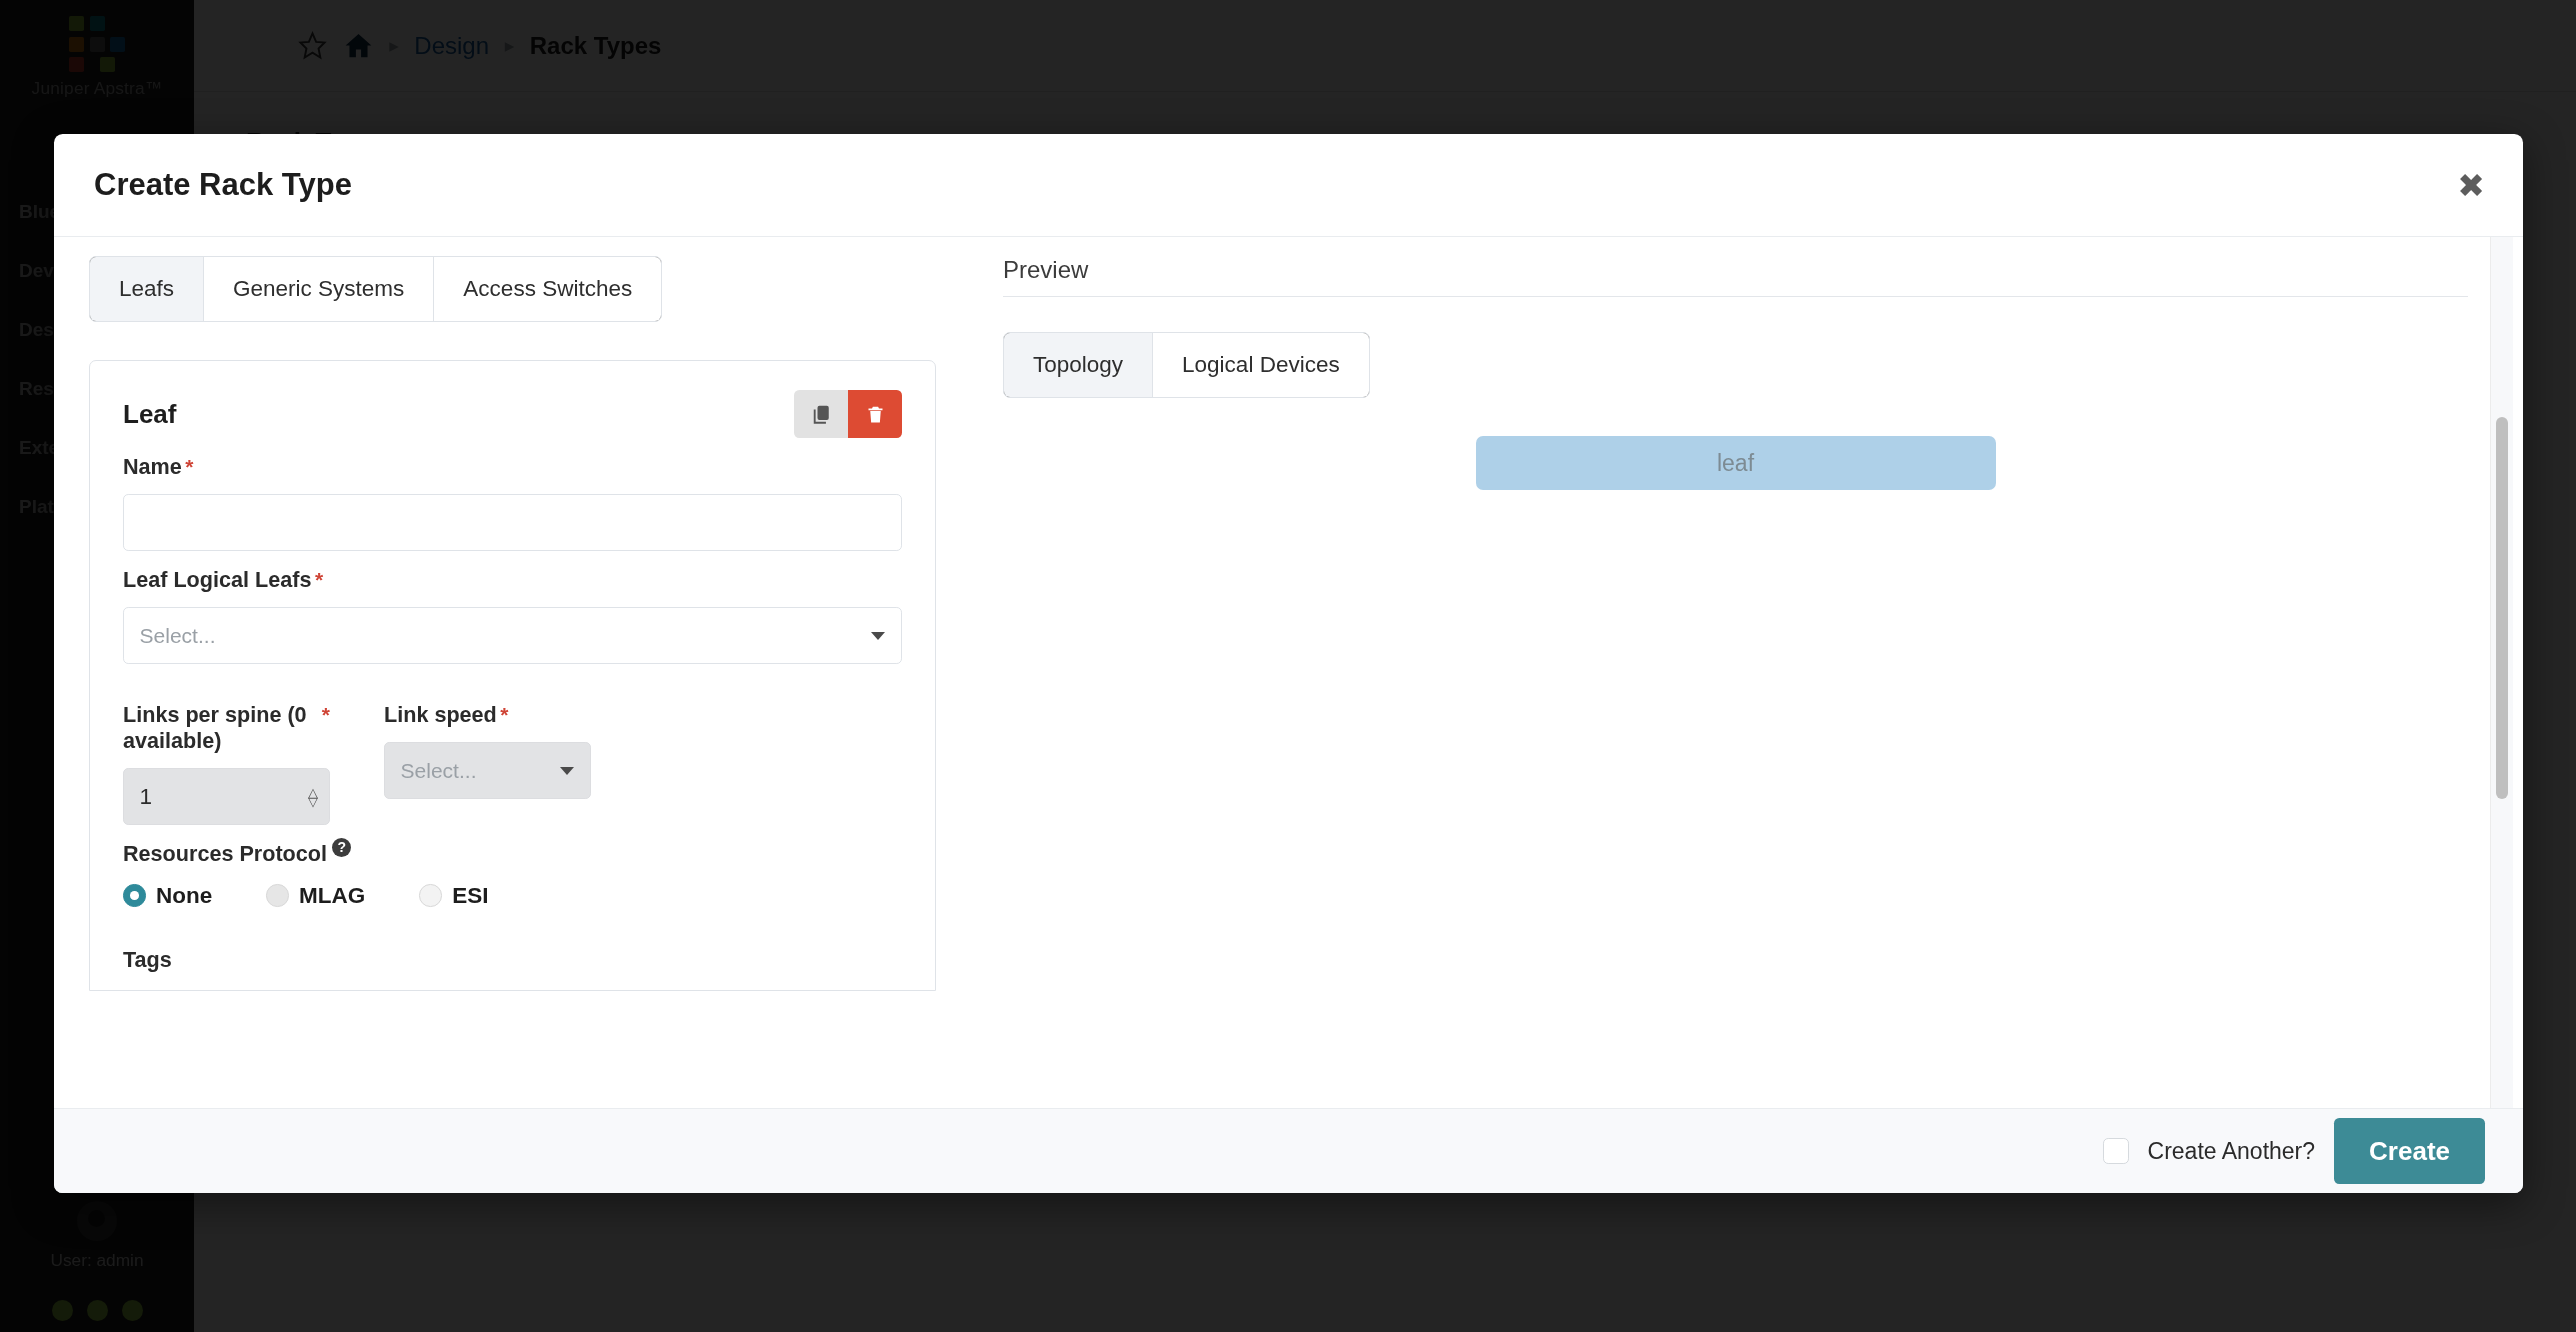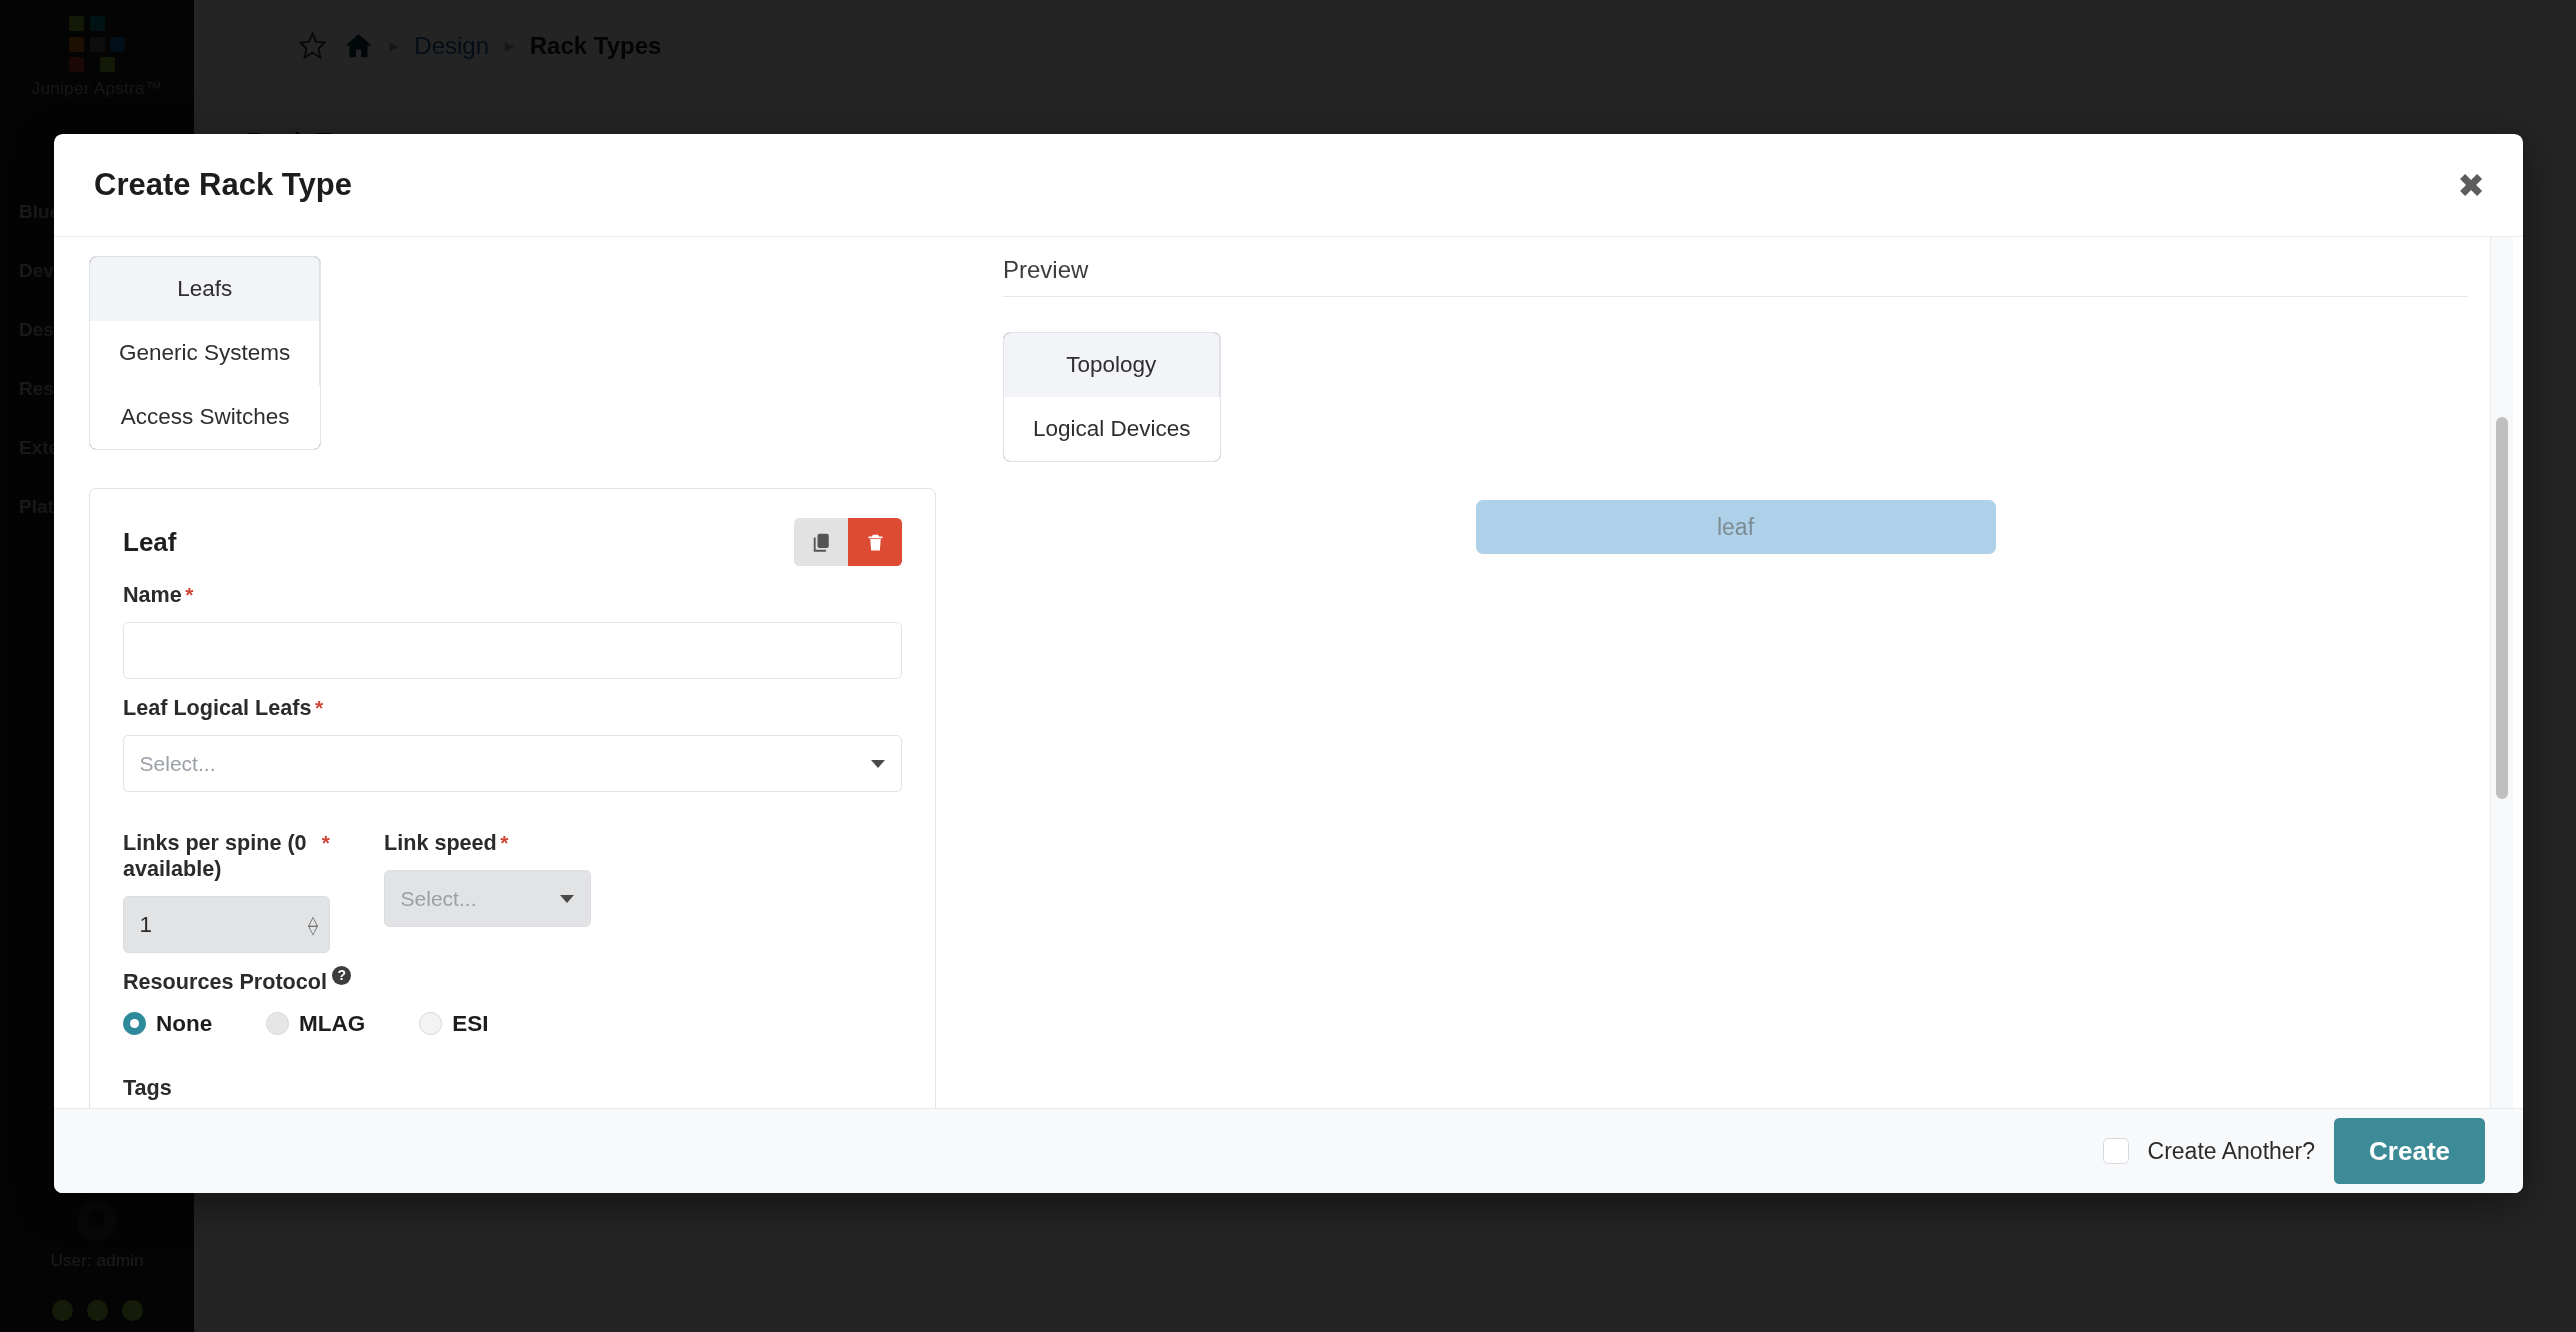--- a/index.html
+++ b/index.html
@@ -113,21 +113,21 @@
   .panel-right { flex: 1 1 auto; padding-left: 50px; padding-right: 55px; }
 
   .panel-heading {
     font-size: 24px; color: #3c3c3c; padding-bottom: 12px;
     border-bottom: 0.9px solid #e3e6ea; margin-bottom: 35px;
   }
 
   
   .seg {
     display: inline-flex; border: 0.9px solid #dfe3e8; border-radius: 7px;
-    overflow: hidden; background: #737373; flex-direction: column;
+    overflow: hidden; background: #737373;
   }
   .seg button {
     font-family: "Liberation Sans", sans-serif;
     font-size: 22.5px; color: #2e2e2e; background: #ffffff;
     border: none; border-right: 0.9px solid #dfe3e8;
     padding: 19px 29px; cursor: pointer; white-space: nowrap;
   }
   .seg button:last-child { border-right: none; }
   .seg button.active { background: #f2f4f7; font-weight: 400; }
 

